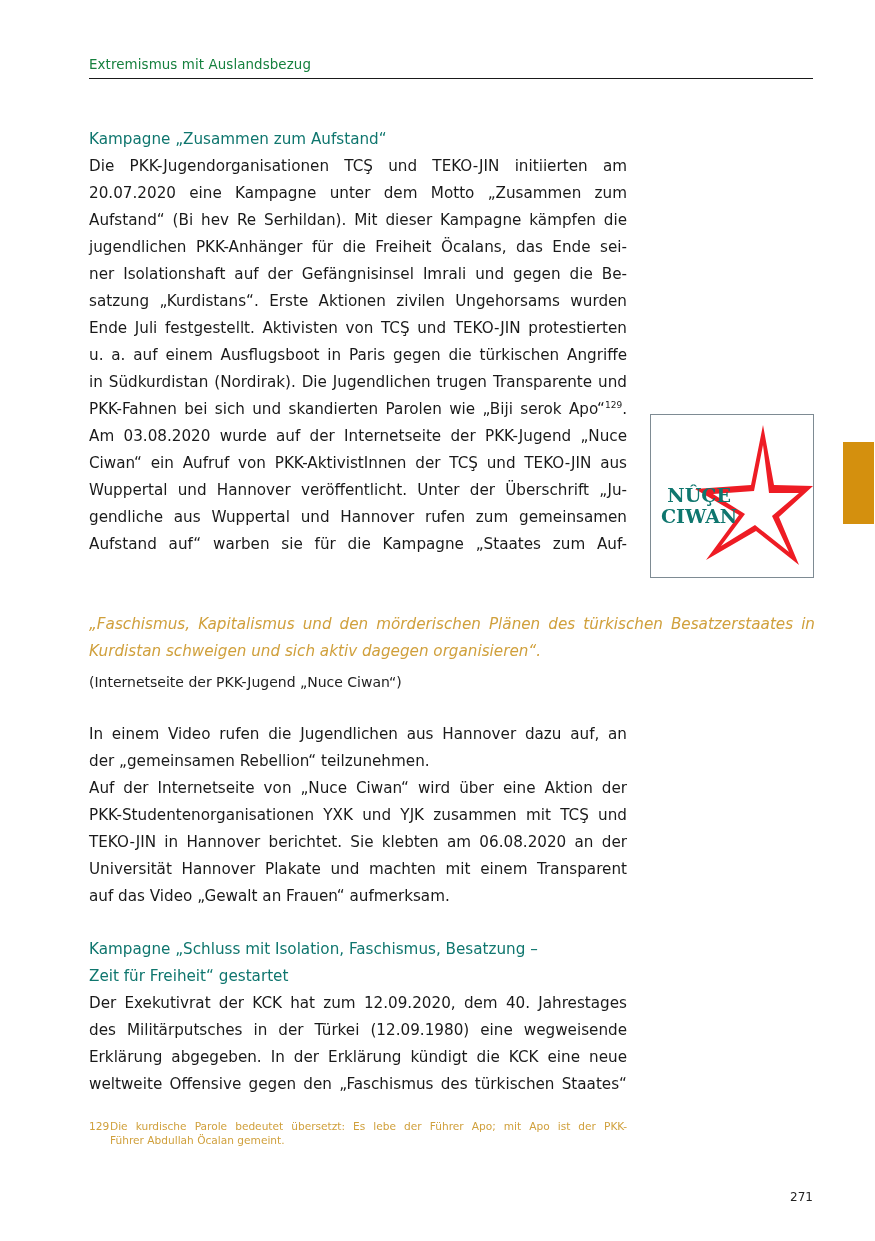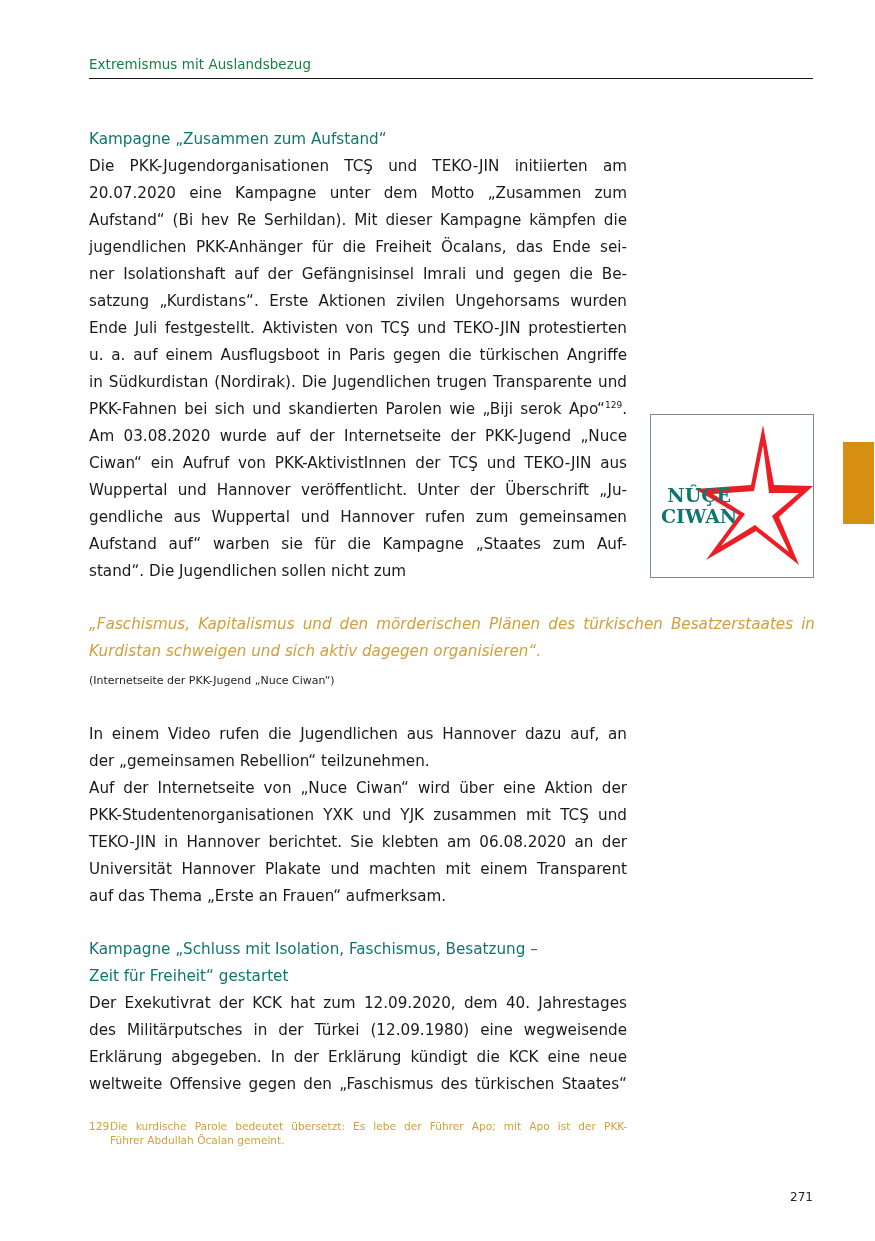--- a/index.html
+++ b/index.html
@@ -38,21 +38,21 @@
     .side-tab {
       position: absolute; left: 843px; top: 442px; width: 31px; height: 82px; background: #d4900e;
     }
     .quote {
       position: absolute; left: 89px; width: 726px; top: 611px;
       color: #d0a03c; font-style: italic; font-size: 15.2px; line-height: 27px;
     }
     .quote .line { display:block; white-space: nowrap; text-align: justify; text-align-last: justify; }
     .quote .line.last { text-align-last: left; }
     .source {
-      position: absolute; left: 89px; top: 674px; font-size: 11px; color: #222;
+      position: absolute; left: 89px; top: 674px; font-size: 14px; color: #222;
     }
     .footnote {
       position: absolute; left: 89px; top: 1119px; width: 538px;
       font-size: 10.6px; line-height: 14px; color: #d0a03c;
     }
     .footnote .num { position: absolute; left: 0; top: 0; }
     .footnote .txt { display:block; margin-left: 21px; }
     .footnote .txt .line { display:block; white-space: nowrap; text-align: justify; text-align-last: justify; }
     .footnote .txt .line.last { text-align-last: left; }
     .page-number {
@@ -75,21 +75,20 @@
   <span class="line">satzung „Kurdistans“. Erste Aktionen zivilen Ungehorsams wurden</span>
   <span class="line">Ende Juli festgestellt. Aktivisten von TCŞ und TEKO-JIN protestierten</span>
   <span class="line">u. a. auf einem Ausflugsboot in Paris gegen die türkischen Angriffe</span>
   <span class="line">in Südkurdistan (Nordirak). Die Jugendlichen trugen Transparente und</span>
   <span class="line"><span>PKK-Fahnen bei sich und skandierten Parolen wie „Biji serok Apo“</span><sup>129</sup><span>.</span></span>
   <span class="line">Am 03.08.2020 wurde auf der Internetseite der PKK-Jugend „Nuce</span>
   <span class="line">Ciwan“ ein Aufruf von PKK-AktivistInnen der TCŞ und TEKO-JIN aus</span>
   <span class="line">Wuppertal und Hannover veröffentlicht. Unter der Überschrift „Ju-</span>
   <span class="line">gendliche aus Wuppertal und Hannover rufen zum gemeinsamen</span>
   <span class="line">Aufstand auf“ warben sie für die Kampagne „Staates zum Auf-</span>
-  <span class="line last">stand“. Die Jugendlichen sollen nicht zum</span>
 </div>
 
 <div class="logo-box" title="Nûçe Ciwan logo with red star">
   <svg width="162" height="162" viewBox="0 0 162 162" style="position:absolute;left:0;top:0;">
     <polygon points="112,10 123,70 162,71 128,102 148,150 105,116 55,145 88,100 44,74 100,70" fill="#ee1c24"></polygon>
     <polygon points="112,30 118,78 148,78 121,101 138,137 104,110 70,131 94,99 62,79 103,76" fill="#ffffff"></polygon>
   </svg>
   <div class="logo-text">
     <div>NÛÇE</div>
     <div>CIWAN</div>
@@ -104,21 +103,21 @@
 </div>
 <div class="source">(Internetseite der PKK-Jugend „Nuce Ciwan“)</div>
 
 <div class="para" style="top:721px;">
   <span class="line">In einem Video rufen die Jugendlichen aus Hannover dazu auf, an</span>
   <span class="line last">der „gemeinsamen Rebellion“ teilzunehmen.</span>
   <span class="line">Auf der Internetseite von „Nuce Ciwan“ wird über eine Aktion der</span>
   <span class="line">PKK-Studentenorganisationen YXK und YJK zusammen mit TCŞ und</span>
   <span class="line">TEKO-JIN in Hannover berichtet. Sie klebten am 06.08.2020 an der</span>
   <span class="line">Universität Hannover Plakate und machten mit einem Transparent</span>
-  <span class="line last">auf das Thema „Erste an Frauen“ aufmerksam.</span>
+  <span class="line last">auf das Video „Gewalt an Frauen“ aufmerksam.</span>
 </div>
 
 <div class="heading" style="top:936px;">
   <div>Kampagne „Schluss mit Isolation, Faschismus, Besatzung –</div>
   <div>Zeit für Freiheit“ gestartet</div>
 </div>
 <div class="para" style="top:990px;">
   <span class="line">Der Exekutivrat der KCK hat zum 12.09.2020, dem 40. Jahrestages</span>
   <span class="line">des Militärputsches in der Türkei (12.09.1980) eine wegweisende</span>
   <span class="line">Erklärung abgegeben. In der Erklärung kündigt die KCK eine neue</span>

